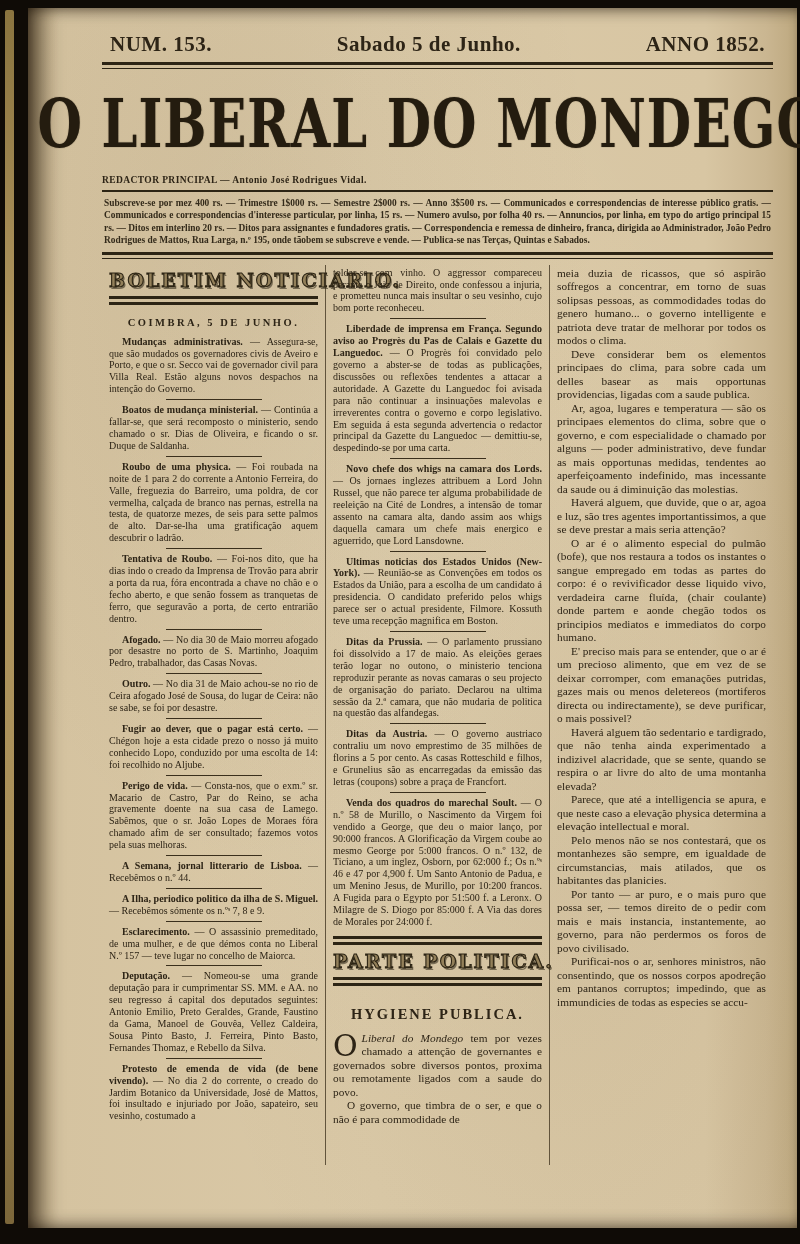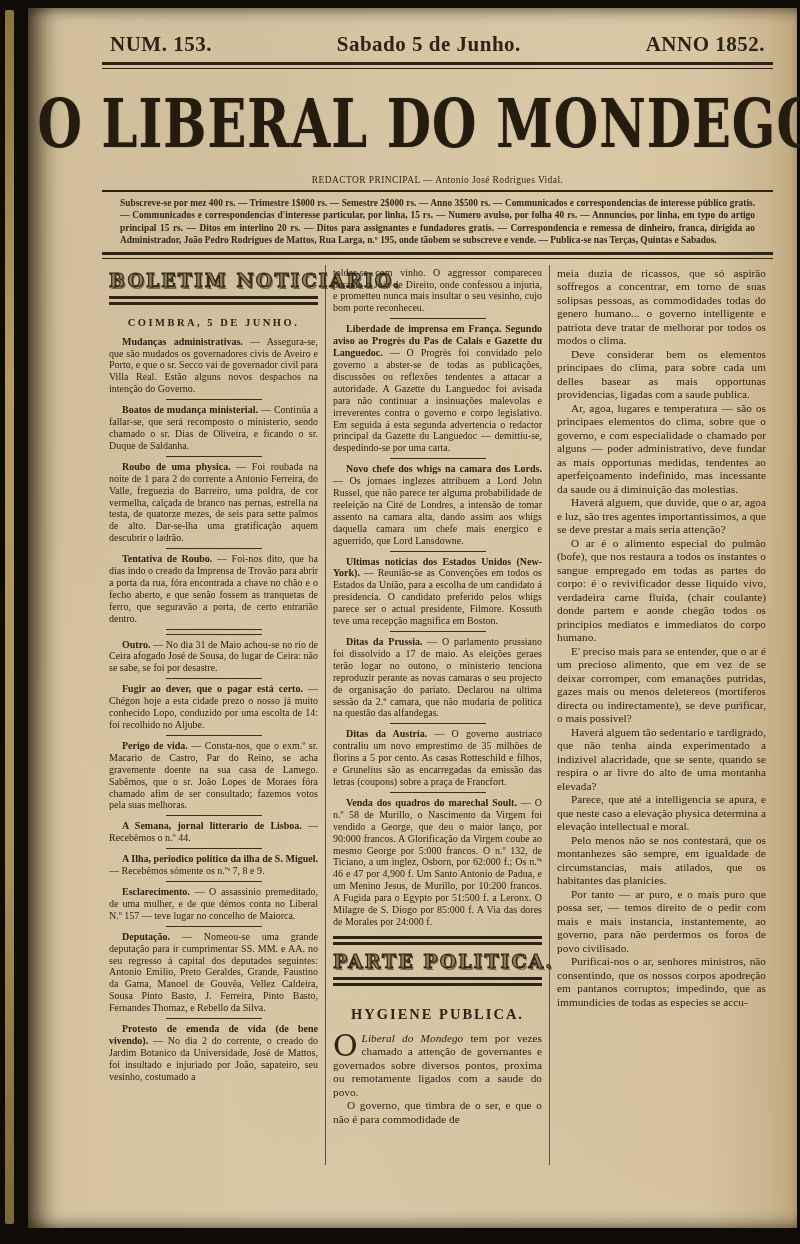--- a/index.html
+++ b/index.html
@@ -31,23 +31,23 @@
   .rule{border-top:3px solid #2c2414;border-bottom:1px solid #2c2414;height:3px;margin:5px 0;}
   .rule.heavy{border-top:3px solid #2c2414;border-bottom:3px solid #2c2414;height:3px;}
   .rule.thin{border-top:2px solid #2c2414;border-bottom:0;height:0;}
   .masthead-wrap{height:96px;display:flex;align-items:center;justify-content:center;margin:6px 0 0;}
   .masthead{
     margin:0;font-size:51px;font-weight:700;letter-spacing:1px;white-space:nowrap;
     transform:scaleY(1.32);transform-origin:center;
     font-family:"DejaVu Serif","Liberation Serif",serif;color:#241c0f;
     text-shadow:0 0 1px rgba(36,28,15,.6);
   }
-  .editor-line{text-align:center;font-size:9.5px;font-weight:400;letter-spacing:.4px;margin:4px 0 3px;}
+  .editor-line{text-align:left;font-size:9.5px;font-weight:700;letter-spacing:.4px;margin:4px 0 3px;}
   .subscription{
-    font-size:9.4px;line-height:1.32;text-align:justify;margin:4px 18px 3px;
+    font-size:9.4px;line-height:1.32;text-align:justify;margin:4px 2px 3px;
     font-weight:600;color:#332a1a;
   }
 
   
   .columns{display:flex;margin-top:6px;height:900px;overflow:hidden;}
   .col{flex:1 1 0;padding:2px 7px 0 7px;min-width:0;}
   .col + .col{border-left:1px solid rgba(58,46,26,.75);}
 
   .ornate{
     margin:2px 0 4px;text-align:center;font-size:19px;font-weight:700;letter-spacing:2px;
@@ -110,20 +110,21 @@
         <div class="dateline">COIMBRA, 5 DE JUNHO.</div>
         <div id="col1-articles">
             <p class="article"><span class="lead">Mudanças administrativas. </span>— Assegura-se, que são mudados os governadores civis de Aveiro e Porto, e que o sr. Secco vai de governador civil para Villa Real. Estão alguns novos despachos na intenção do Governo.</p>
             <div class="sep"></div>
             <p class="article"><span class="lead">Boatos de mudança ministerial. </span>— Continúa a fallar-se, que será recomposto o ministerio, sendo chamado o sr. Dias de Oliveira, e ficando o sr. Duque de Saldanha.</p>
             <div class="sep"></div>
             <p class="article"><span class="lead">Roubo de uma physica. </span>— Foi roubada na noite de 1 para 2 do corrente a Antonio Ferreira, do Valle, freguezia do Barreiro, uma poldra, de cor vermelha, calçada de branco nas pernas, estrella na testa, de quatorze mezes, de seis para sette palmos de alto. Dar-se-lha uma gratificação aquem descubrir o ladrão.</p>
             <div class="sep"></div>
             <p class="article"><span class="lead">Tentativa de Roubo. </span>— Foi-nos dito, que ha dias indo o creado da Imprensa de Trovão para abrir a porta da rua, fóra encontrada a chave no chão e o fecho aberto, e que senão fossem as tranquetas de ferro, que seguravão a porta, de certo entrarião dentro.</p>
             <div class="sep"></div>
+            <p class="article"><span class="lead">Afogado. </span>— No dia 30 de Maio morreu afogado por desastre no porto de S. Martinho, Joaquim Pedro, trabalhador, das Casas Novas.</p>
             <div class="sep"></div>
             <p class="article"><span class="lead">Outro. </span>— No dia 31 de Maio achou-se no rio de Ceira afogado José de Sousa, do lugar de Ceira: não se sabe, se foi por desastre.</p>
             <div class="sep"></div>
             <p class="article"><span class="lead">Fugir ao dever, que o pagar está certo. </span>— Chégon hoje a esta cidade prezo o nosso já muito conhecido Lopo, conduzido por uma escolta de 14: foi recolhido no Aljube.</p>
             <div class="sep"></div>
             <p class="article"><span class="lead">Perigo de vida. </span>— Consta-nos, que o exm.º sr. Macario de Castro, Par do Reino, se acha gravemente doente na sua casa de Lamego. Sabêmos, que o sr. João Lopes de Moraes fóra chamado afim de ser consultado; fazemos votos pela suas melhoras.</p>
             <div class="sep"></div>
             <p class="article"><span class="lead">A Semana, jornal litterario de Lisboa. </span>— Recebêmos o n.º 44.</p>
             <div class="sep"></div>
             <p class="article"><span class="lead">A Ilha, periodico politico da ilha de S. Miguel. </span>— Recebêmos sómente os n.ºˢ 7, 8 e 9.</p>

